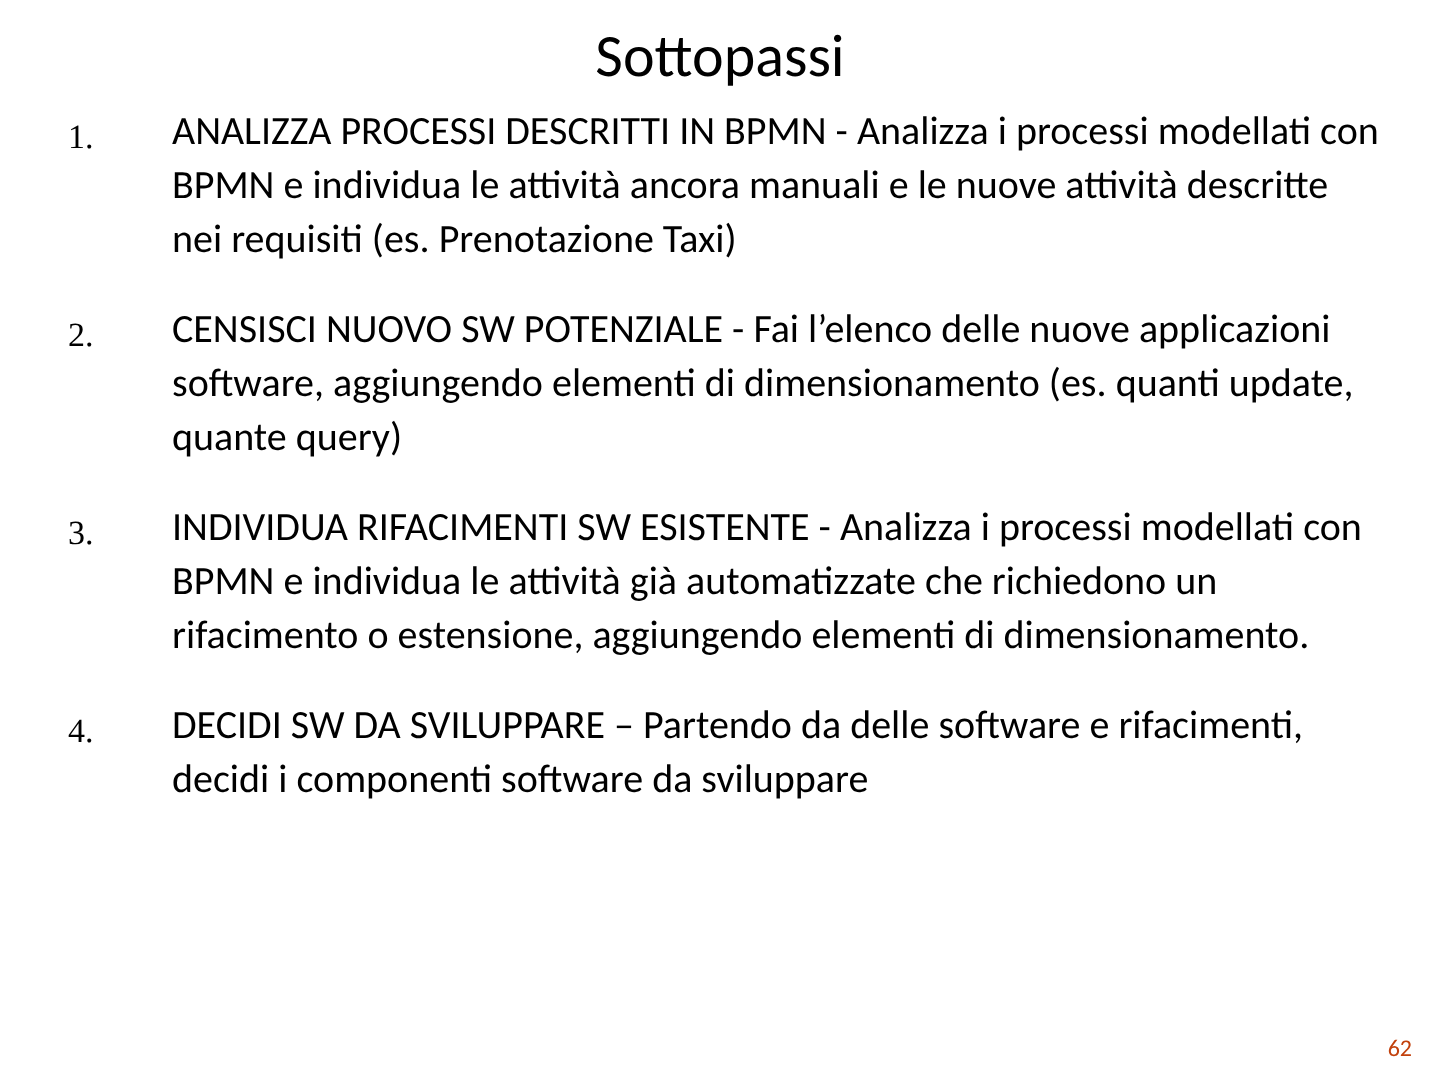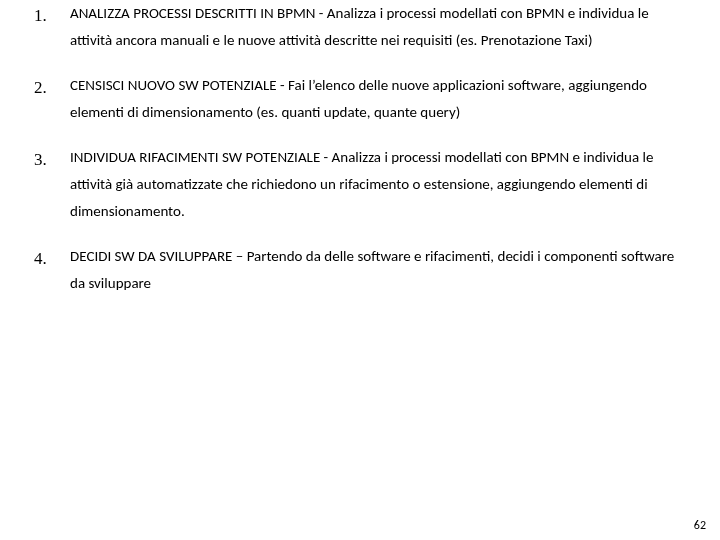--- a/index.html
+++ b/index.html
@@ -36,52 +36,54 @@
   .num {
     width: 36px;
     flex: 0 0 36px;
     font-family: Georgia, "Times New Roman", serif;
     font-size: 17px;
     line-height: 27px;
     padding-top: 2px;
   }
   .body {
     flex: 1;
-    font-size: 15px;
+    font-size: 20px;
     line-height: 27px;
+    margin-left: 16px;
   }
   .pagenum {
     position: absolute;
     right: 14px;
     bottom: 8px;
     font-size: 12px;
-    color: #000000;
+    color: #c2410c;
   }
 </style>
 </head>
 <body>
 
 <div class="slide">
 
+  <div class="title">Sottopassi</div>
 
   <div class="list">
 
     <div class="item">
       <div class="num">1.</div>
       <div class="body">ANALIZZA PROCESSI DESCRITTI IN BPMN - Analizza i processi modellati con BPMN e individua le attività ancora manuali e le nuove attività descritte nei requisiti (es. Prenotazione Taxi)</div>
     </div>
 
     <div class="item">
       <div class="num">2.</div>
       <div class="body">CENSISCI NUOVO SW POTENZIALE - Fai l’elenco delle nuove applicazioni software, aggiungendo elementi di dimensionamento (es. quanti update, quante query)</div>
     </div>
 
     <div class="item">
       <div class="num">3.</div>
-      <div class="body">INDIVIDUA RIFACIMENTI SW POTENZIALE - Analizza i processi modellati con BPMN e individua le attività già automatizzate che richiedono un rifacimento o estensione, aggiungendo elementi di dimensionamento.</div>
+      <div class="body">INDIVIDUA RIFACIMENTI SW ESISTENTE - Analizza i processi modellati con BPMN e individua le attività già automatizzate che richiedono un rifacimento o estensione, aggiungendo elementi di dimensionamento.</div>
     </div>
 
     <div class="item">
       <div class="num">4.</div>
       <div class="body">DECIDI SW DA SVILUPPARE – Partendo da delle software e rifacimenti, decidi i componenti software da sviluppare</div>
     </div>
 
   </div>
 
   <div class="pagenum">62</div>

